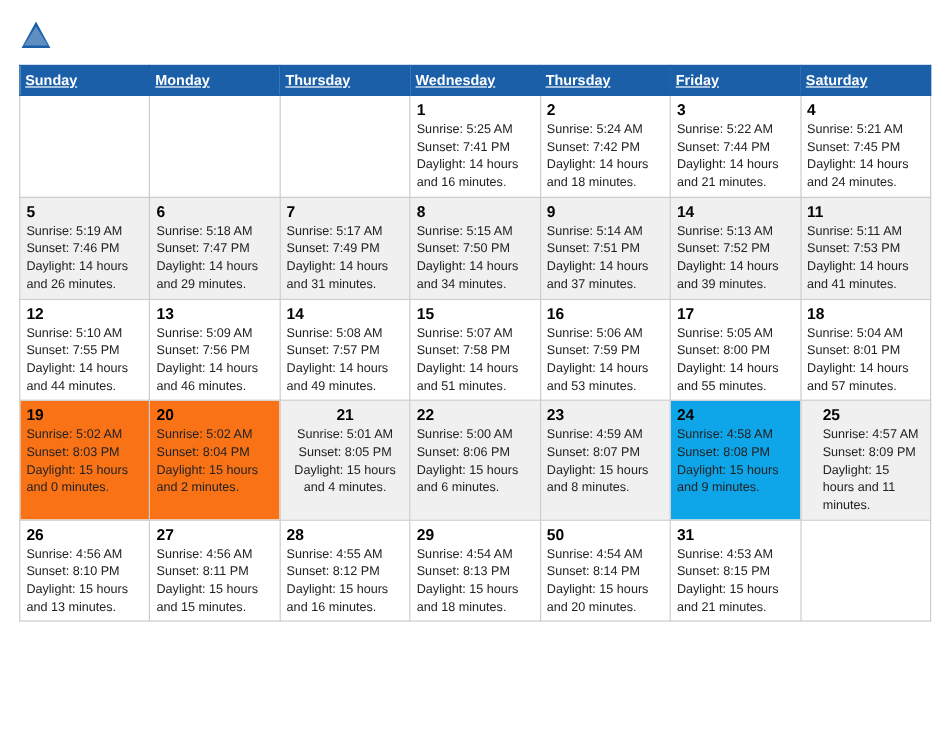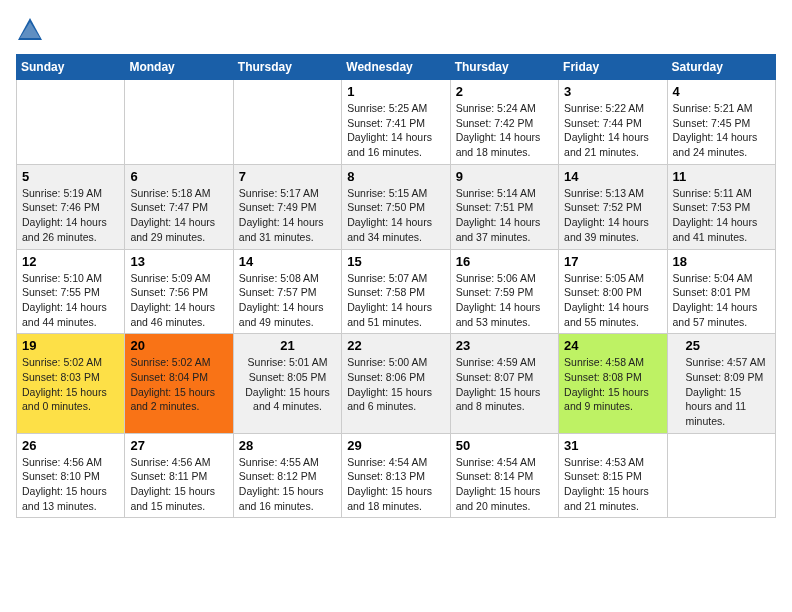--- a/index.html
+++ b/index.html
@@ -45,20 +45,21 @@
       font-size: 11px;
     }
     .calendar th {
       background: #1a5fa8;
       color: #fff;
       padding: 5px 4px;
       text-align: left;
       font-size: 12px;
       font-weight: bold;
       border: 1px solid #1a5fa8;
+      text-decoration: underline;
     }
     .calendar td {
       border: 1px solid #ccc;
       vertical-align: top;
       padding: 4px 5px;
       width: 108px;
       min-height: 80px;
       background: #fff;
     }
     .calendar tr:nth-child(even) td {
@@ -186,41 +187,41 @@
         <td>
           <span class="day-num">17</span>
           <div class="day-info">Sunrise: 5:05 AM<br>Sunset: 8:00 PM<br>Daylight: 14 hours and 55 minutes.</div>
         </td>
         <td>
           <span class="day-num">18</span>
           <div class="day-info">Sunrise: 5:04 AM<br>Sunset: 8:01 PM<br>Daylight: 14 hours and 57 minutes.</div>
         </td>
       </tr>
       <tr>
-        <td style="background: #fde047;">
+        <td style="background: #f97316;">
           <span class="day-num">19</span>
           <div class="day-info">Sunrise: 5:02 AM<br>Sunset: 8:03 PM<br>Daylight: 15 hours and 0 minutes.</div>
         </td>
         <td style="background: #f97316;">
           <span class="day-num">20</span>
           <div class="day-info">Sunrise: 5:02 AM<br>Sunset: 8:04 PM<br>Daylight: 15 hours and 2 minutes.</div>
         </td>
         <td style="background: rgb(240, 240, 240); text-align: center;">
           <span class="day-num">21</span>
           <div class="day-info">Sunrise: 5:01 AM<br>Sunset: 8:05 PM<br>Daylight: 15 hours and 4 minutes.</div>
         </td>
         <td style="background: rgb(240, 240, 240);">
           <span class="day-num">22</span>
           <div class="day-info">Sunrise: 5:00 AM<br>Sunset: 8:06 PM<br>Daylight: 15 hours and 6 minutes.</div>
         </td>
         <td style="background: rgb(240, 240, 240);">
           <span class="day-num">23</span>
           <div class="day-info">Sunrise: 4:59 AM<br>Sunset: 8:07 PM<br>Daylight: 15 hours and 8 minutes.</div>
         </td>
-        <td style="background: #bef264;">
+        <td style="background: #0ea5e9;">
           <span class="day-num">24</span>
           <div class="day-info">Sunrise: 4:58 AM<br>Sunset: 8:08 PM<br>Daylight: 15 hours and 9 minutes.</div>
         </td>
         <td style="background: rgb(240, 240, 240); padding-left: 18px;">
           <span class="day-num">25</span>
           <div class="day-info">Sunrise: 4:57 AM<br>Sunset: 8:09 PM<br>Daylight: 15 hours and 11 minutes.</div>
         </td>
       </tr>
       <tr>
         <td>

